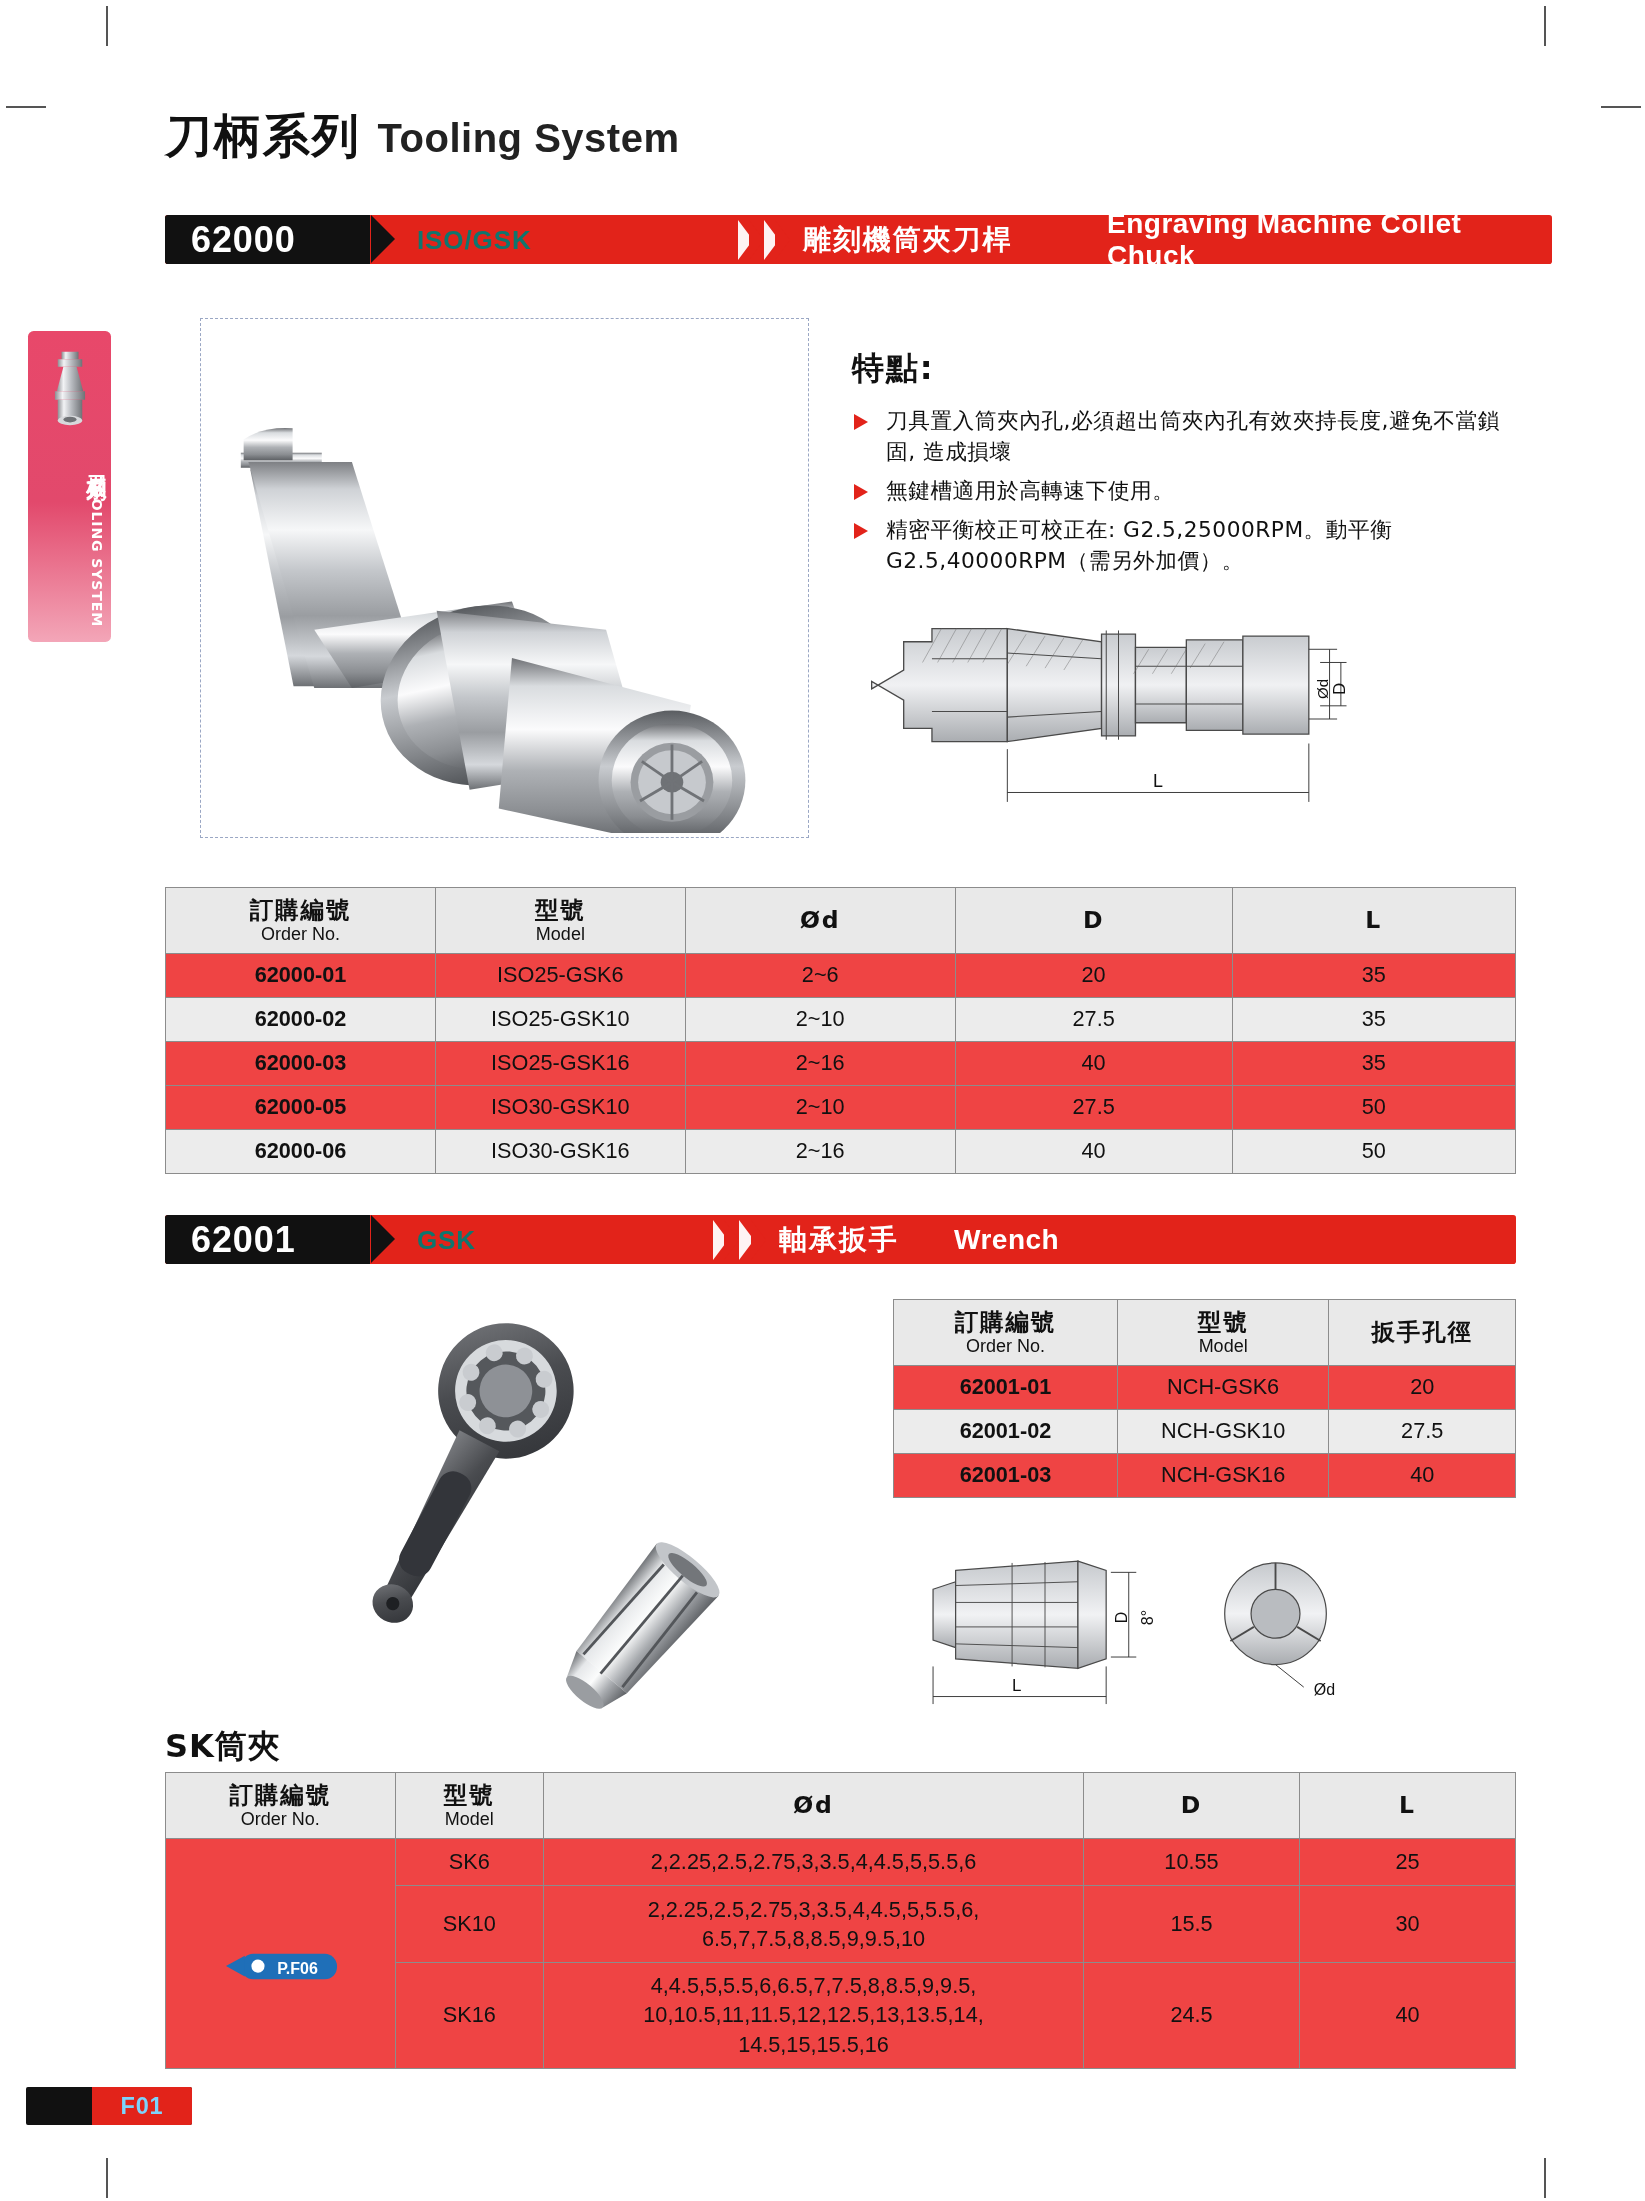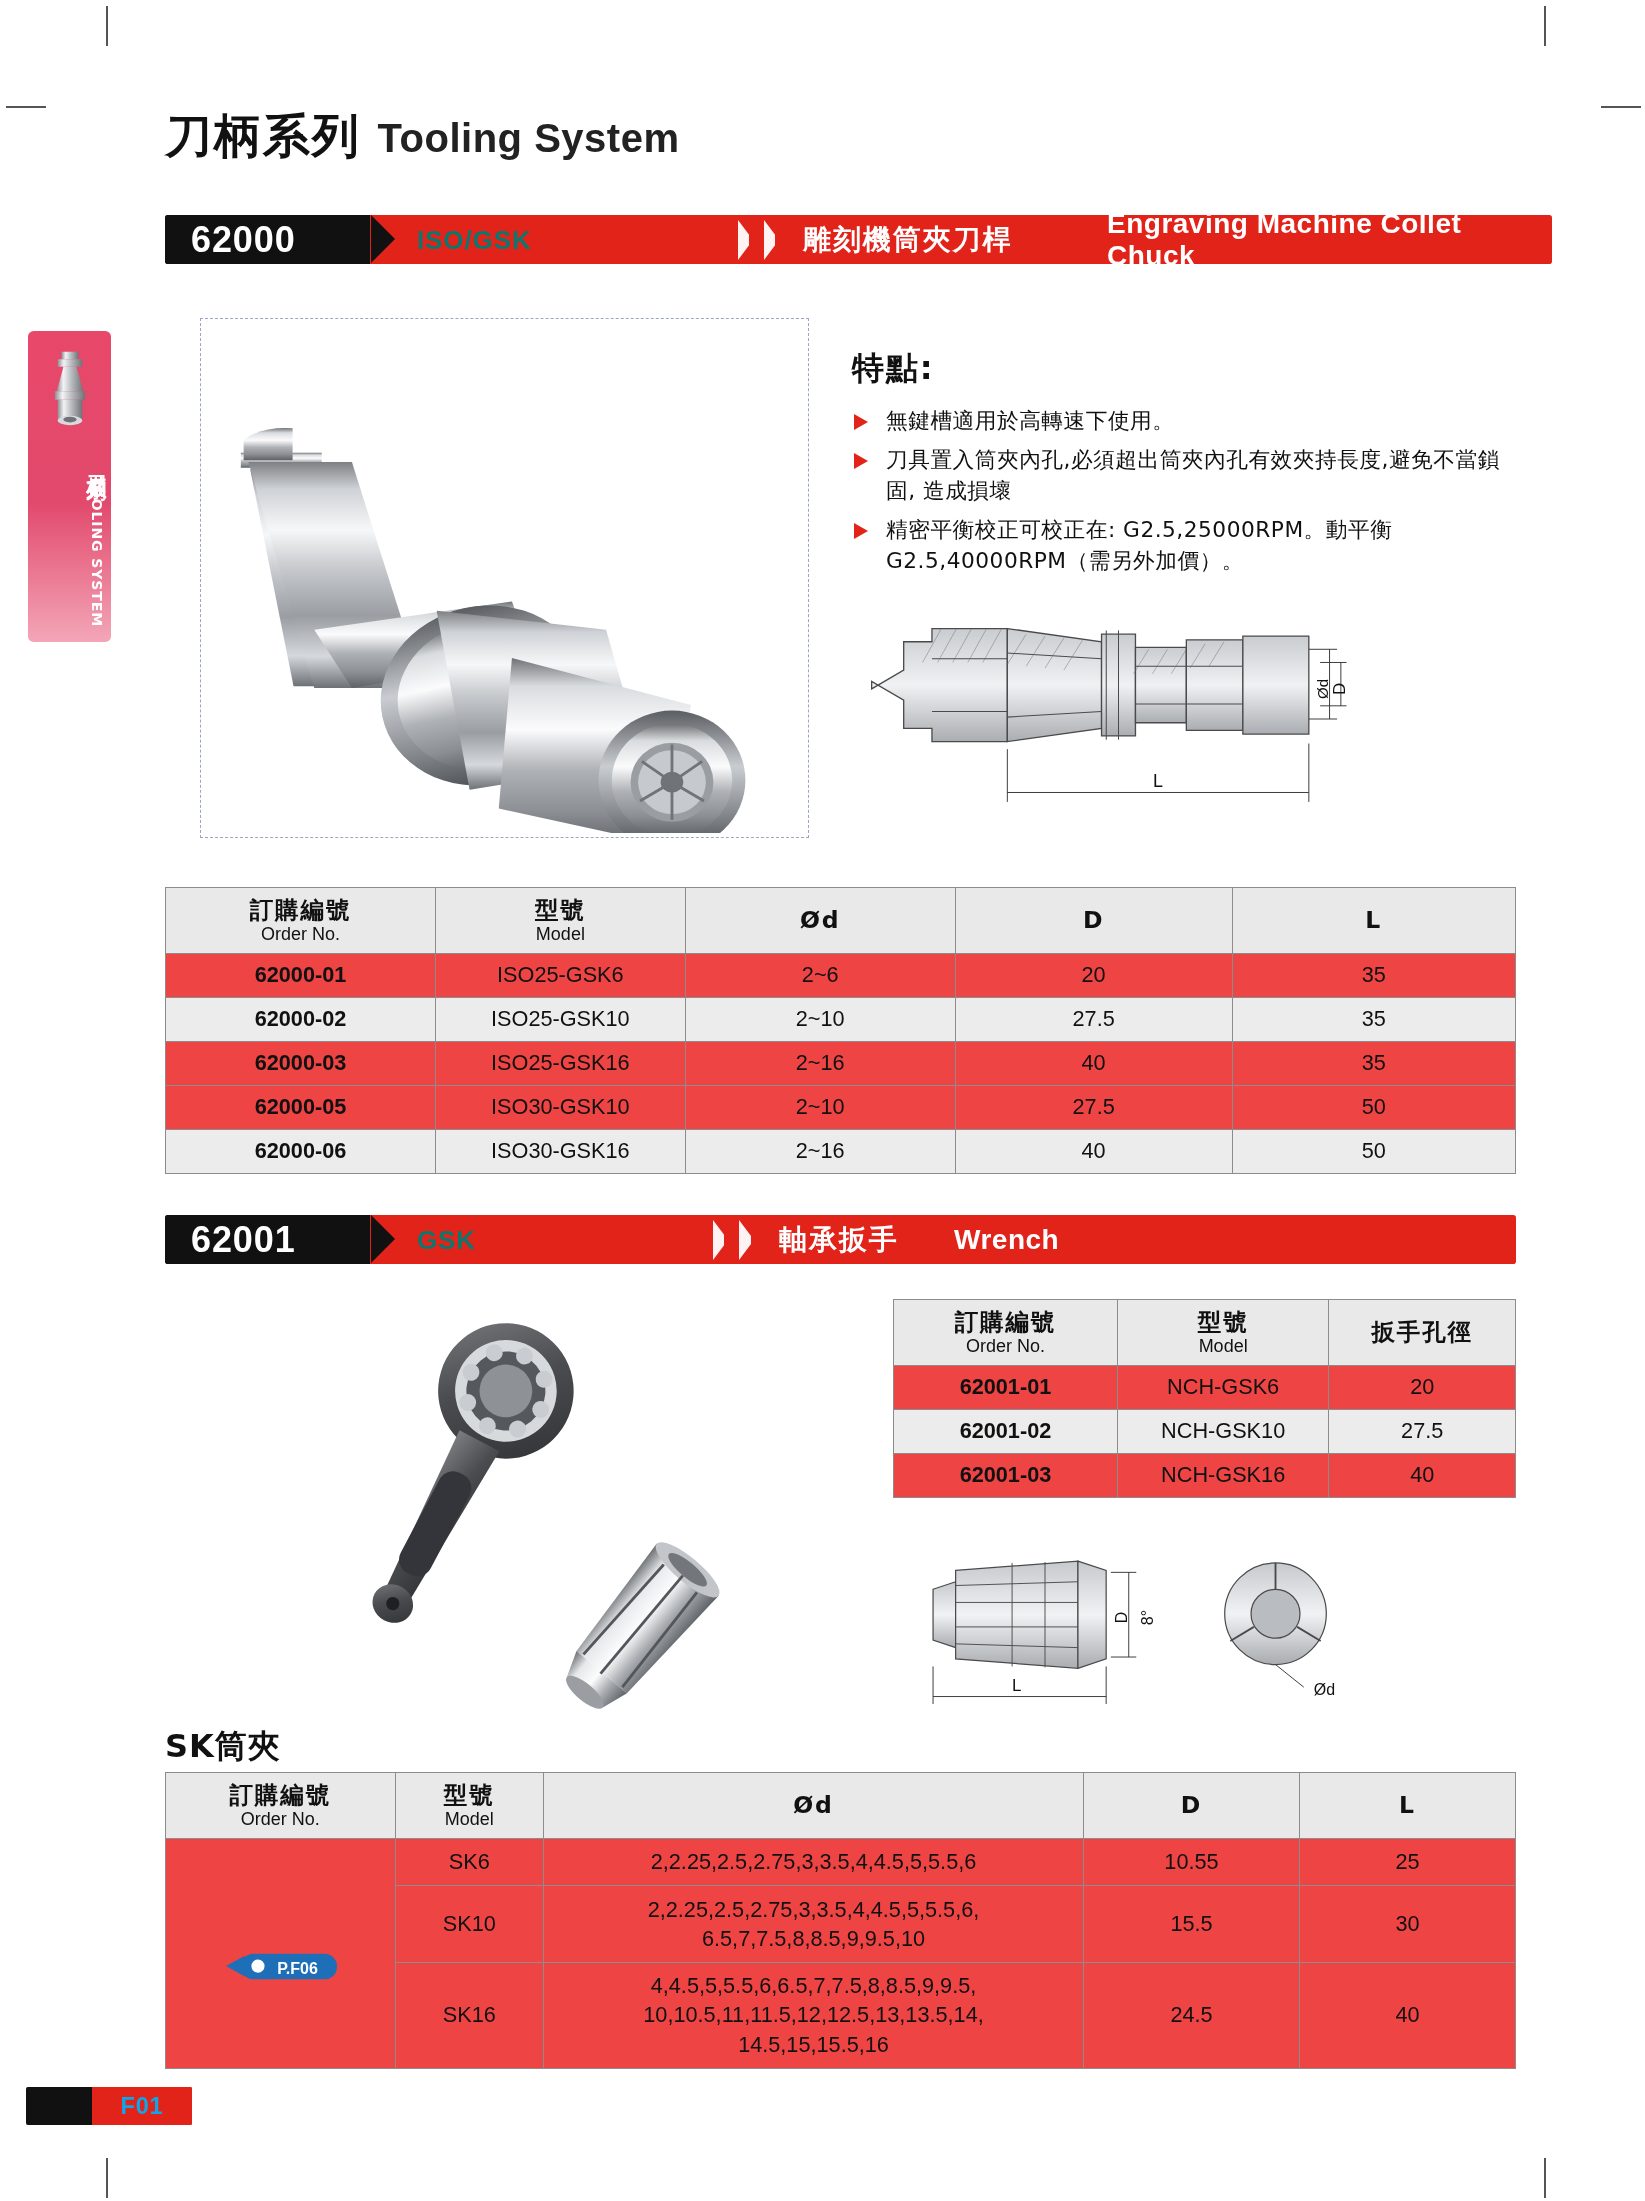--- a/index.html
+++ b/index.html
@@ -285,21 +285,21 @@
     position: absolute;
     right: 0; top: 0; bottom: 0;
     width: 100px;
     background: #e2231a;
     border-radius: 0 1.9px 1.9px 0;
   }
   .footer .label {
     position: absolute;
     right: 0; top: 0; bottom: 0;
     width: 100px;
-    color: #0ea5e9;
+    color: #7dd3fc;
     font-size: 23.5px;
     font-weight: bold;
     display: flex;
     align-items: center;
     justify-content: center;
     letter-spacing: 0.9px;
   }
 </style>
 </head>
 <body>
@@ -410,25 +410,25 @@
         <line x1="500" y1="492" x2="468" y2="470"></line>
         <line x1="500" y1="492" x2="500" y2="532"></line>
       </g>
     </svg>
   </div>
 
   <div class="features">
     <h3>特點:</h3>
     <div class="feat-item">
       <span class="bullet"></span>
-      <span>無鍵槽適用於高轉速下使用。</span>
+      <span>刀具置入筒夾內孔,必須超出筒夾內孔有效夾持長度,避免不當鎖固, 造成損壞</span>
     </div>
     <div class="feat-item">
       <span class="bullet"></span>
-      <span>刀具置入筒夾內孔,必須超出筒夾內孔有效夾持長度,避免不當鎖固, 造成損壞</span>
+      <span>無鍵槽適用於高轉速下使用。</span>
     </div>
     <div class="feat-item">
       <span class="bullet"></span>
       <span>精密平衡校正可校正在: G2.5,25000RPM。動平衡G2.5,40000RPM（需另外加價）。</span>
     </div>
   </div>
 
   <div class="drawing" style="left:866px; top:621px; width:603px; height:245px;">
     <svg width="603" height="245" viewBox="0 0 640 260">
       <defs>

